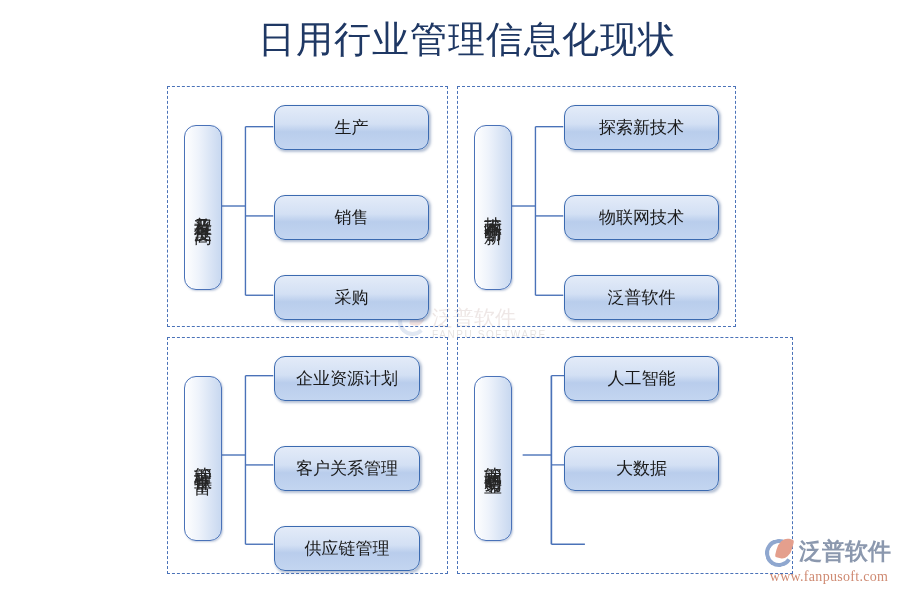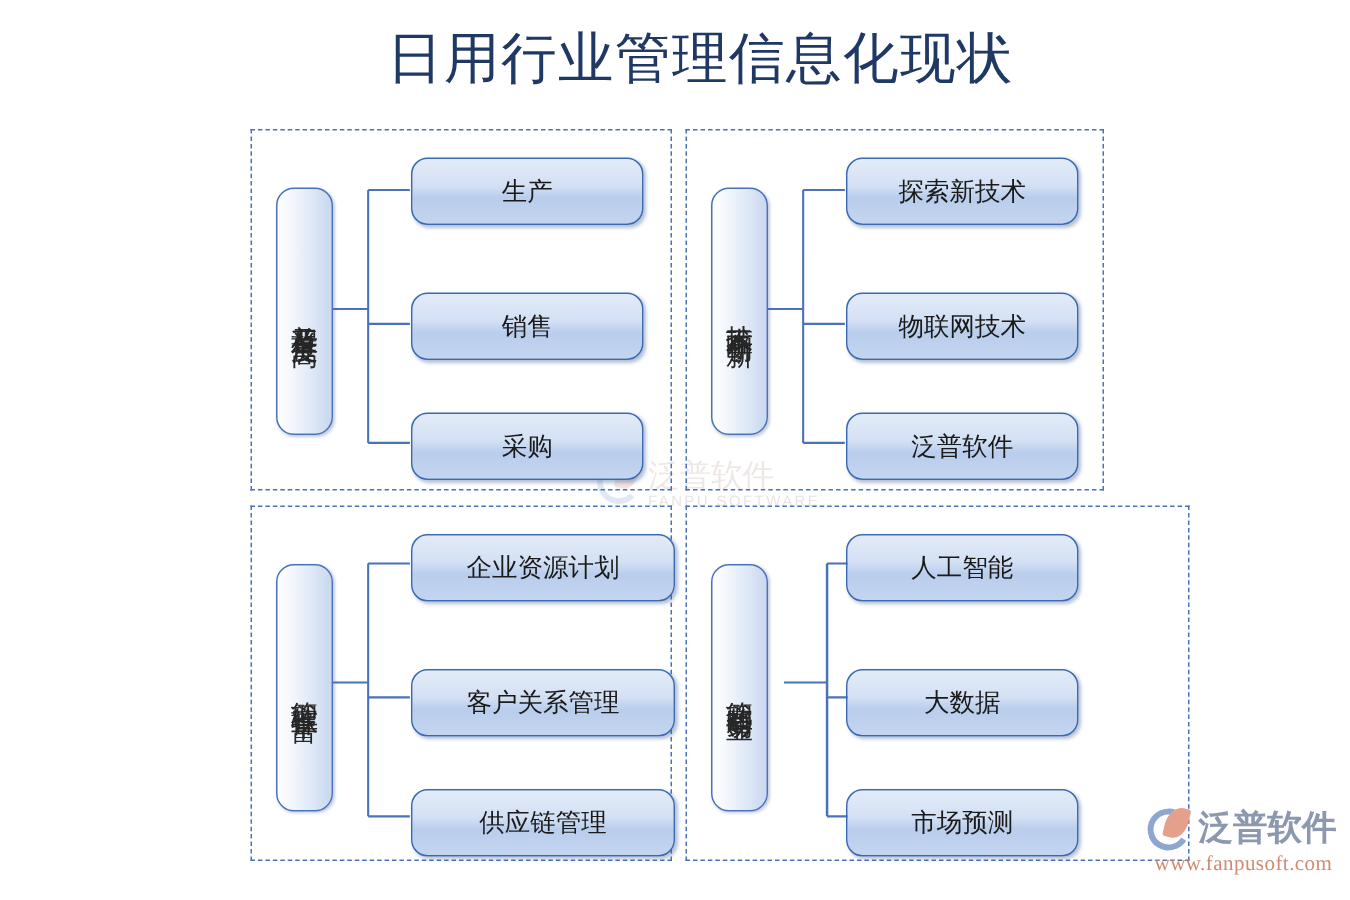--- a/index.html
+++ b/index.html
@@ -155,21 +155,21 @@
     font-size: 17px;
     line-height: 20px;
     color: #1a1a1a;
     white-space: nowrap;
   }
   .leaf-pos-0 { top: 18px; }
   .leaf-pos-1 { top: 108px; }
   .leaf-pos-2 { top: 188px; }
 
   
-  #quad-bl .leaf-box { left: 106px; width: 176px; }
+  #quad-bl .leaf-box { left: 106px; width: 146px; }
   #quad-br .leaf-box { left: 106px; width: 155px; }
 
   
   #brand-logo {
     position: absolute;
     left: 765px;
     top: 537px;
     width: 128px;
     height: 52px;
     z-index: 4;
@@ -321,23 +321,20 @@
   </svg>
   <div class="cat-box">
     <span class="cat-text">管理趋势明显</span>
   </div>
   <div class="leaf-box leaf-pos-0">
     <span class="leaf-text">人工智能</span>
   </div>
   <div class="leaf-box leaf-pos-1">
     <span class="leaf-text">大数据</span>
   </div>
-  <div class="leaf-box leaf-pos-2">
-    <span class="leaf-text">市场预测</span>
-  </div>
 </div>
 
 <div id="brand-logo">
   <div class="bl-row">
     <div class="bl-mark">
       <span class="ring"></span>
       <span class="leaf"></span>
     </div>
     <div class="bl-cn">泛普软件</div>
   </div>

